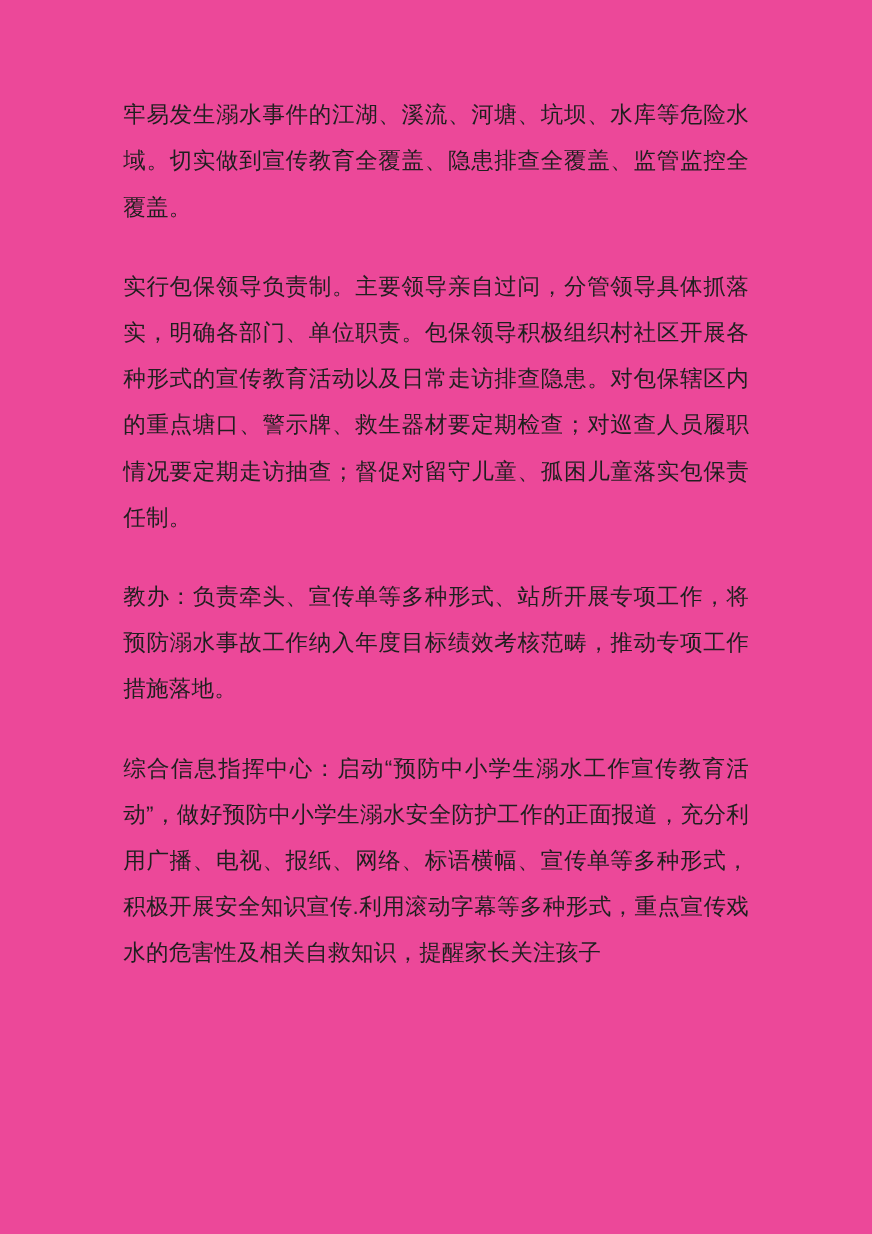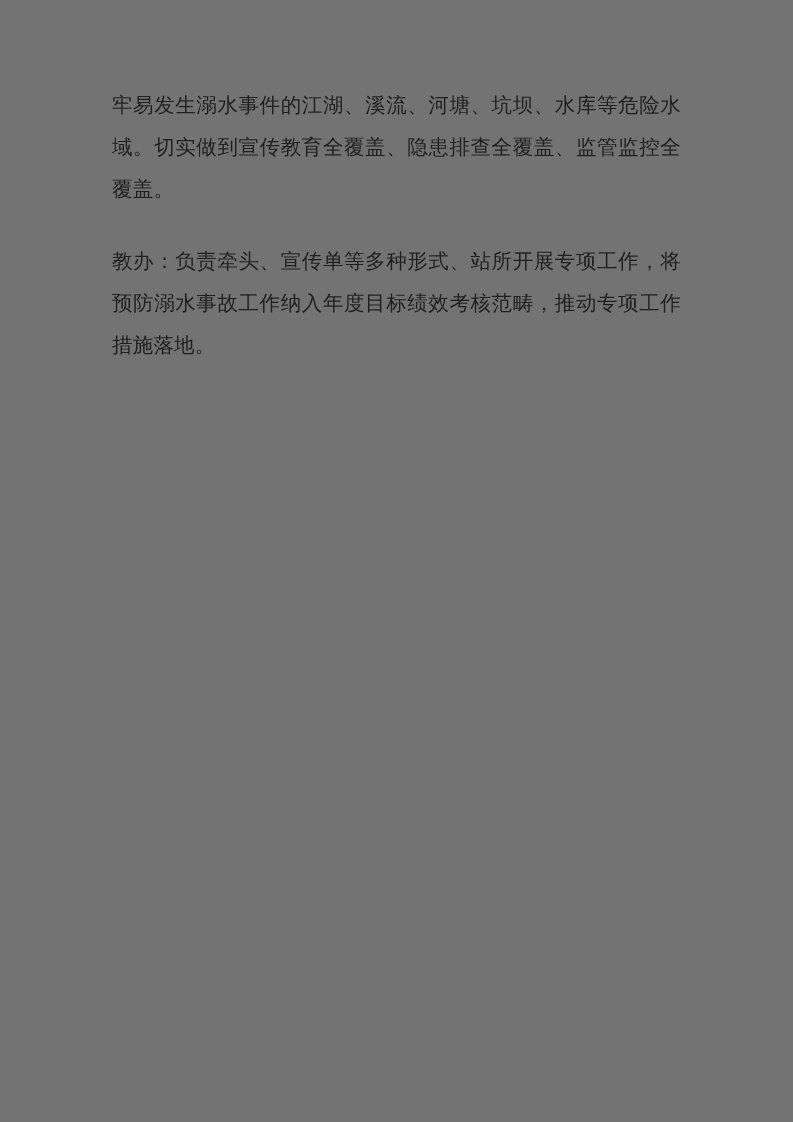--- a/index.html
+++ b/index.html
@@ -12,21 +12,21 @@
     height: 1122px;
     font-family: "Liberation Sans", sans-serif;
     color: #1b1b1b;
   }
   .page {
     position: relative;
     width: 793px;
     height: 1122px;
     box-sizing: border-box;
     padding: 84px 112px 60px 112px;
-    background: #737373;
+    background: #ec4899;
   }
   .doc-body {
     display: block;
   }
   .para {
     font-size: 20.5px;
     line-height: 42px;
     text-align: justify;
     text-justify: inter-ideograph;
     letter-spacing: 0.2px;
@@ -43,15 +43,17 @@
   .para.tight {
     margin-bottom: 28px;
   }
 </style>
 </head>
 <body>
 
 <div class="page">
   <div class="doc-body">
     <p class="para">牢易发生溺水事件的江湖、溪流、河塘、坑坝、水库等危险水域。切实做到宣传教育全覆盖、隐患排查全覆盖、监管监控全覆盖。</p>
+    <p class="para">实行包保领导负责制。主要领导亲自过问，分管领导具体抓落实，明确各部门、单位职责。包保领导积极组织村社区开展各种形式的宣传教育活动以及日常走访排查隐患。对包保辖区内的重点塘口、警示牌、救生器材要定期检查；对巡查人员履职情况要定期走访抽查；督促对留守儿童、孤困儿童落实包保责任制。</p>
     <p class="para">教办：负责牵头、宣传单等多种形式、站所开展专项工作，将预防溺水事故工作纳入年度目标绩效考核范畴，推动专项工作措施落地。</p>
+    <p class="para tight">综合信息指挥中心：启动“预防中小学生溺水工作宣传教育活动”，做好预防中小学生溺水安全防护工作的正面报道，充分利用广播、电视、报纸、网络、标语横幅、宣传单等多种形式，积极开展安全知识宣传.利用滚动字幕等多种形式，重点宣传戏水的危害性及相关自救知识，提醒家长关注孩子</p>
   </div>
 </div>
 
 </body></html>

